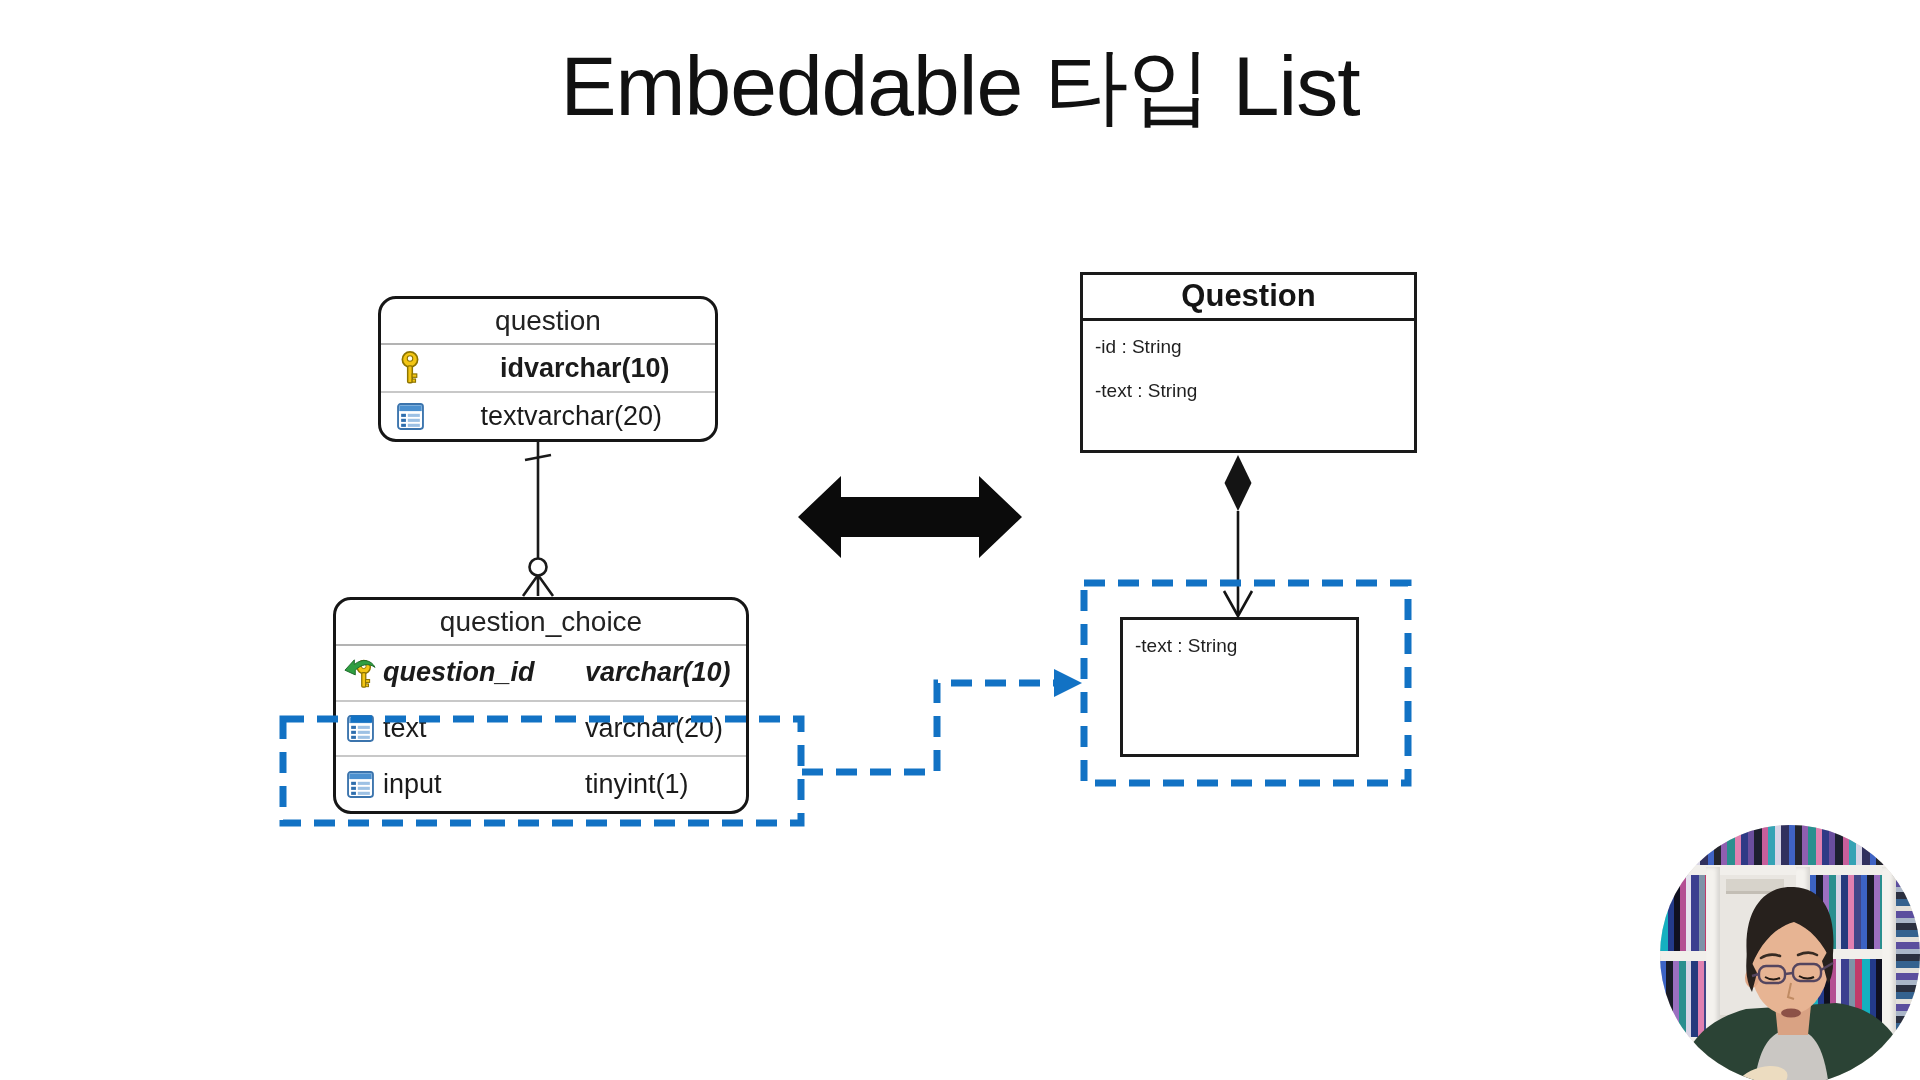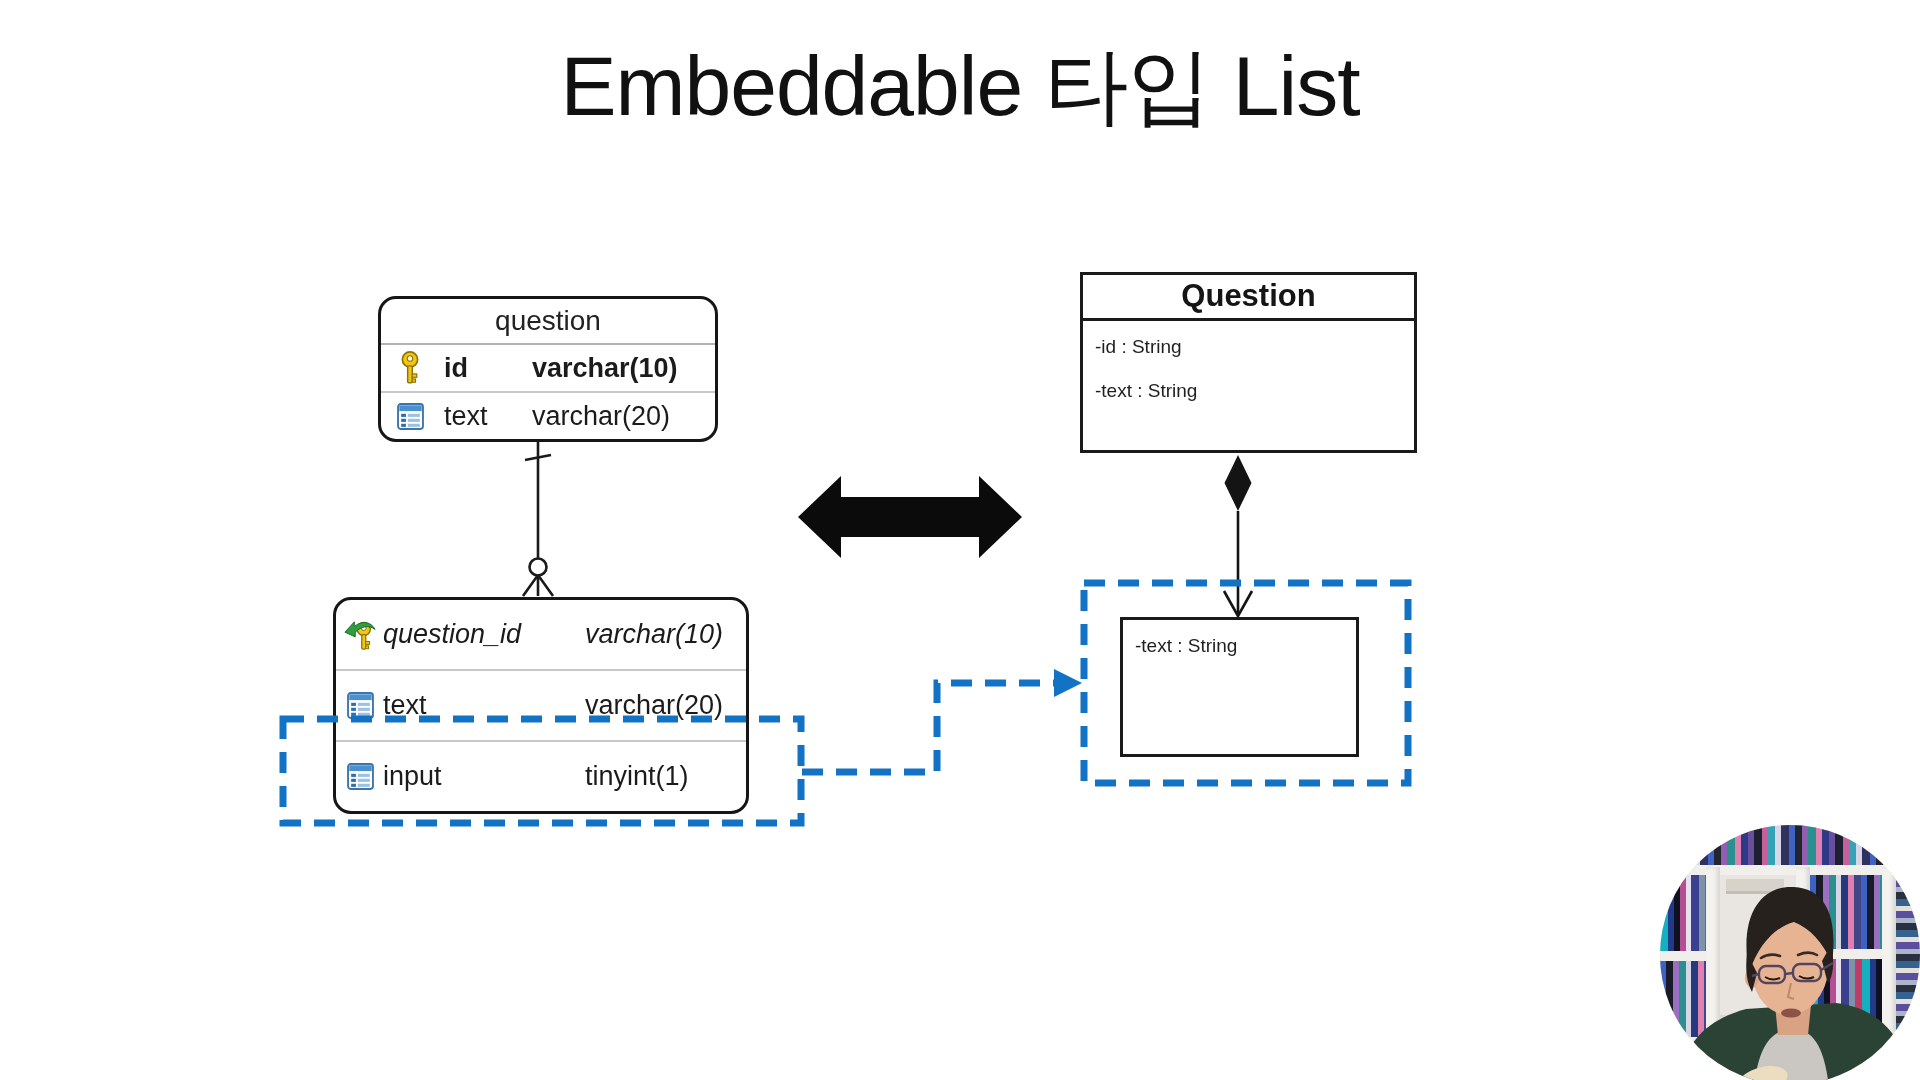--- a/index.html
+++ b/index.html
@@ -17,24 +17,24 @@
   .er-table{position:absolute;background:#fff;border:3px solid #161616;border-radius:18px;
     box-sizing:border-box;display:flex;flex-direction:column;z-index:2;}
   .er-header{flex:0 0 auto;text-align:center;font-size:28px;padding:6px 0 6px;
     border-bottom:2px solid #b3b3b3;color:#222;}
   .er-row{flex:1;display:flex;align-items:center;font-size:27px;border-bottom:2px solid #c8c8c8;}
   .er-row:last-child{border-bottom:none;}
   .er-row .ic{flex:0 0 auto;display:flex;align-items:center;justify-content:center;}
   .er-name{white-space:nowrap;}
   .er-type{white-space:nowrap;}
   .bold{font-weight:700;}
-  .boldital{font-weight:400;font-style:italic;}
+  .boldital{font-weight:700;font-style:italic;}
   
   #question-table .ic{width:30px;margin-left:14px;}
-  #question-table .er-name{margin-left:19px;width:88px;}
+  #question-table .er-name{margin-left:11px;width:88px;text-align:right;}
   
   #question-choice-table .ic{width:32px;margin-left:8px;}
   #question-choice-table .er-name{margin-left:7px;width:202px;}
 
   
   .uml-class{position:absolute;background:#fff;border:3px solid #1a1a1a;box-sizing:border-box;z-index:2;}
   .uml-title{text-align:center;font-weight:700;font-size:31px;padding:3px 0 4px;
     border-bottom:3px solid #1a1a1a;color:#151515;}
   .uml-attrs{padding:4px 10px 6px 12px;font-size:19px;color:#1f1f1f;}
   .uml-attrs div{line-height:44px;white-space:nowrap;}
@@ -121,20 +121,21 @@
           <svg width="27" height="27">
             <use href="#ic-field"></use>
           </svg>
         </span>
       <span class="er-name">text</span>
       <span class="er-type">varchar(20)</span>
     </div>
   </section>
 
   <section class="er-table" id="question-choice-table" style="left:333px;top:597px;width:416px;height:217px;">
+    <div class="er-header">question_choice</div>
     <div class="er-row boldital">
       <span class="ic">
           <svg width="34" height="36">
             <use href="#ic-fk"></use>
           </svg>
         </span>
       <span class="er-name">question_id</span>
       <span class="er-type">varchar(10)</span>
     </div>
     <div class="er-row">

